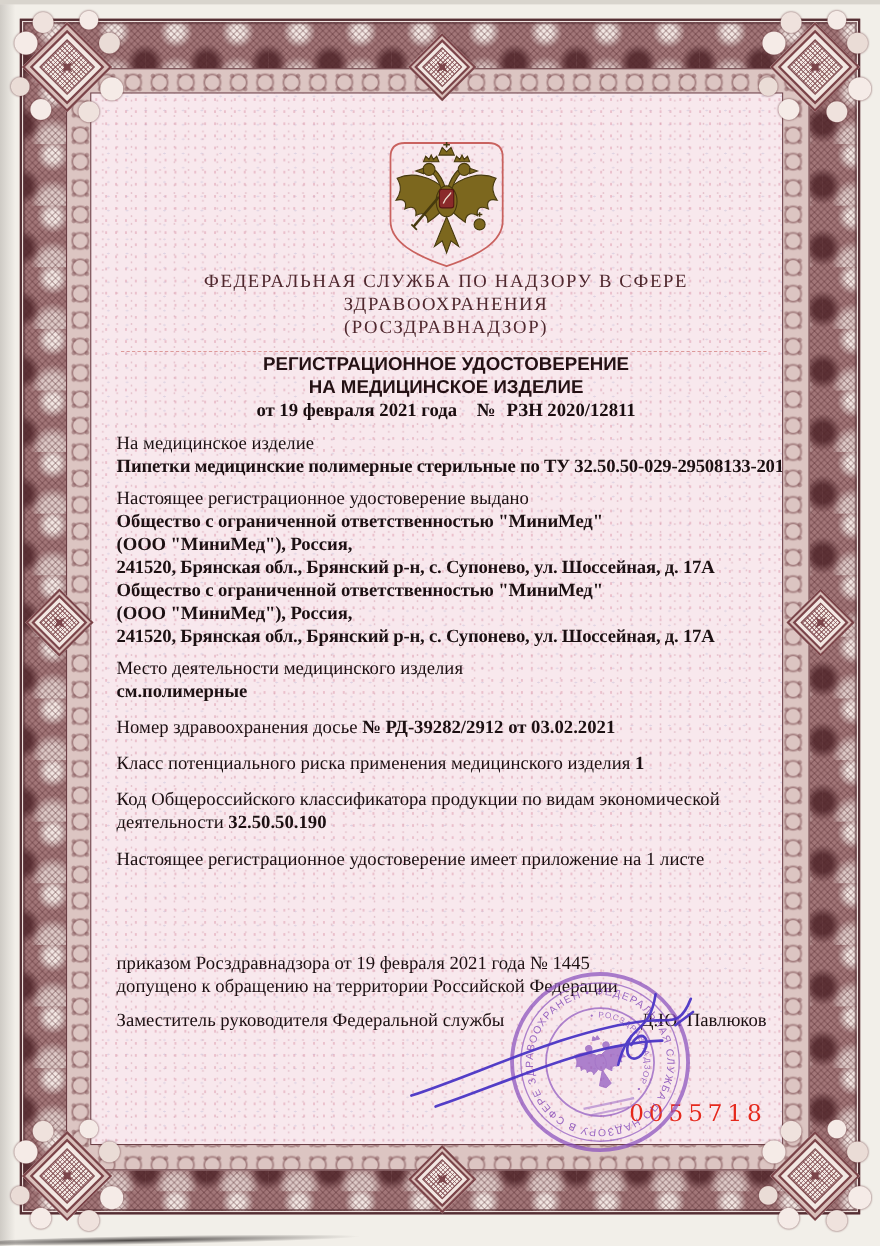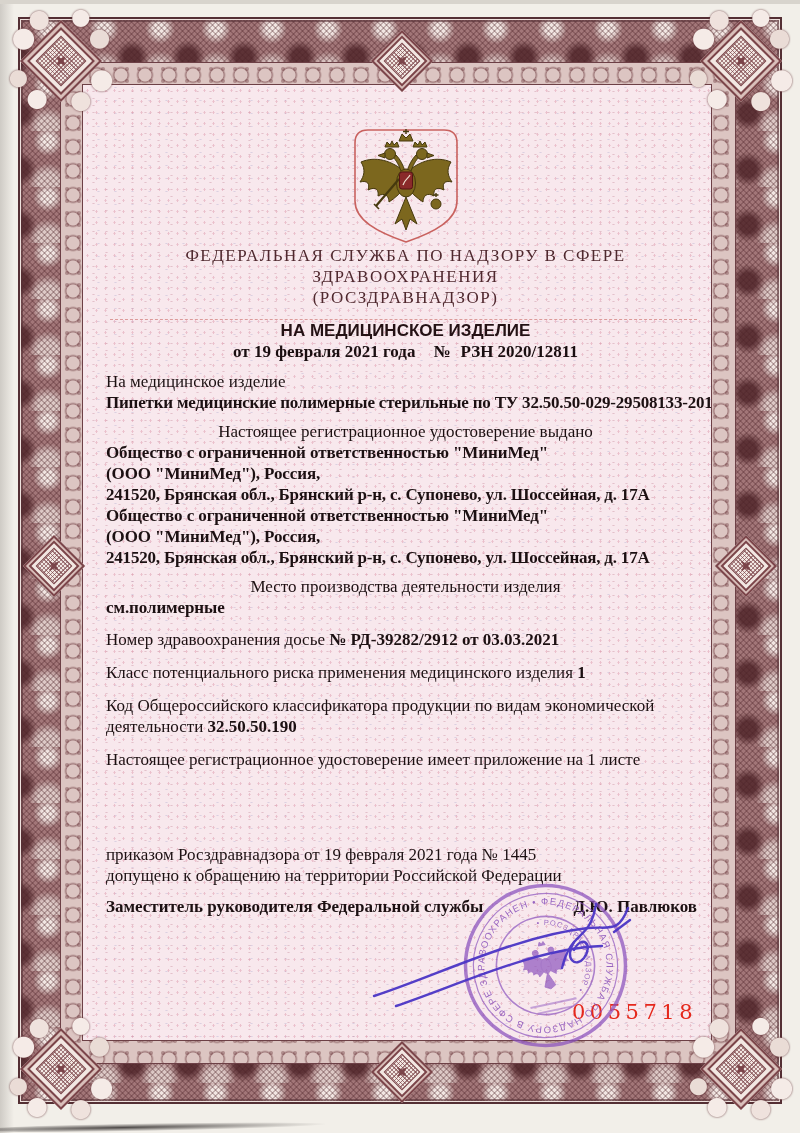--- a/index.html
+++ b/index.html
@@ -68,25 +68,25 @@
   .agency{margin:6px 0 0 0;text-align:center;font-size:16px;line-height:19px;
         letter-spacing:1.5px;color:#4f282e;}
   .sep{margin:11px 8px 0 4px;border:0;border-top:1px dashed #dc9a9a;height:0;}
   .title{margin:7px 0 0 0;text-align:center;font-family:"Liberation Sans",sans-serif;
         font-weight:bold;font-size:29px;line-height:30px;color:#241114;}
   .dateline{margin:3px 0 0 0;text-align:center;font-weight:bold;font-size:19.5px;line-height:24px;color:#1a0e10;}
   .dateline .nosign{display:inline-block;margin:0 10px 0 18px;}
   .content p{margin:0;font-size:17px;line-height:21px;}
   .val{font-weight:bold;font-size:16.5px;white-space:nowrap;letter-spacing:-.1px;}
   .xl{font-size:15.6px;letter-spacing:-.2px;}
-  .mt9{margin-top:9px!important;}.mt8{margin-top:8px!important;text-align:center;}
+  .mt9{margin-top:9px!important;}.mt8{margin-top:8px!important;}
   .mt11{margin-top:11px!important;}.mt12{margin-top:12px!important;}
   .order{margin-top:74px!important;}
   .signer-row{display:flex;justify-content:space-between;align-items:flex-end;margin-top:9px;padding-right:8px;}
-  .signer-row p{font-weight:bold;line-height:23px;}
+  .signer-row p{font-weight:normal;line-height:23px;}
   
   .stamp{position:absolute;left:458px;top:874px;z-index:6;transform:rotate(-12deg);opacity:.85;pointer-events:none;}
   .signature{position:absolute;left:366px;top:880px;z-index:7;pointer-events:none;}
   .serial{position:absolute;left:572px;top:996px;z-index:5;font-family:"DejaVu Serif",serif;
         font-size:21px;letter-spacing:4.5px;color:#e5281c;}
   .scan-edge{position:absolute;left:-20px;bottom:6px;width:350px;height:8px;border-radius:50%;
         background:radial-gradient(ellipse at 40% 50%,rgba(25,20,20,.75),rgba(25,20,20,0) 70%);
         transform:rotate(-1deg);z-index:8;}
 </style>
 </head>
@@ -153,39 +153,40 @@
       </g>
       <rect x="47.5" y="45" width="13" height="17" rx="2.5" fill="#8a2a2a" stroke="#561414" stroke-width="1"></rect>
       <path d="M51,58 C53,52 56,52 58,48" fill="none" stroke="#ecdfcf" stroke-width="1.2"></path>
     </svg>
 
     <p class="agency">ФЕДЕРАЛЬНАЯ СЛУЖБА ПО НАДЗОРУ В СФЕРЕ ЗДРАВООХРАНЕНИЯ</p>
     <p class="agency" style="margin-top:0;">(РОСЗДРАВНАДЗОР)</p>
 
     <hr class="sep">
 
+    <p class="title">РЕГИСТРАЦИОННОЕ УДОСТОВЕРЕНИЕ</p>
     <p class="title" style="margin-top:0;">НА МЕДИЦИНСКОЕ ИЗДЕЛИЕ</p>
     <p class="dateline"><span>от 19 февраля 2021 года</span><span class="nosign">№</span><span>РЗН 2020/12811</span></p>
 
     <p class="mt9">На медицинское изделие</p>
     <p class="val xl">Пипетки медицинские полимерные стерильные по ТУ 32.50.50-029-29508133-2018</p>
 
     <p class="mt8">Настоящее регистрационное удостоверение выдано</p>
     <p class="val">Общество с ограниченной ответственностью "МиниМед"</p>
     <p class="val">(ООО "МиниМед"), Россия,</p>
     <p class="val xl">241520, Брянская обл., Брянский р-н, с. Супонево, ул. Шоссейная, д. 17А</p>
 
     <p class="val">Общество с ограниченной ответственностью "МиниМед"</p>
     <p class="val">(ООО "МиниМед"), Россия,</p>
     <p class="val xl">241520, Брянская обл., Брянский р-н, с. Супонево, ул. Шоссейная, д. 17А</p>
 
-    <p class="mt8">Место производства деятельности изделия</p>
+    <p class="mt8">Место деятельности медицинского изделия</p>
     <p class="val">см.полимерные</p>
 
-    <p class="mt11"><span>Номер здравоохранения досье</span> <b>№ РД-39282/2912 от 03.03.2021</b></p>
+    <p class="mt11"><span>Номер здравоохранения досье</span> <b>№ РД-39282/2912 от 03.02.2021</b></p>
 
     <p class="mt12"><span>Класс потенциального риска применения медицинского изделия</span> <b>1</b></p>
 
     <p class="mt12"><span>Код Общероссийского классификатора продукции по видам экономической деятельности</span> <b>32.50.50.190</b></p>
 
     <p class="mt12">Настоящее регистрационное удостоверение имеет приложение на 1 листе</p>
 
     <p class="order">приказом Росздравнадзора от 19 февраля 2021 года № 1445</p>
     <p>допущено к обращению на территории Российской Федерации</p>
 

